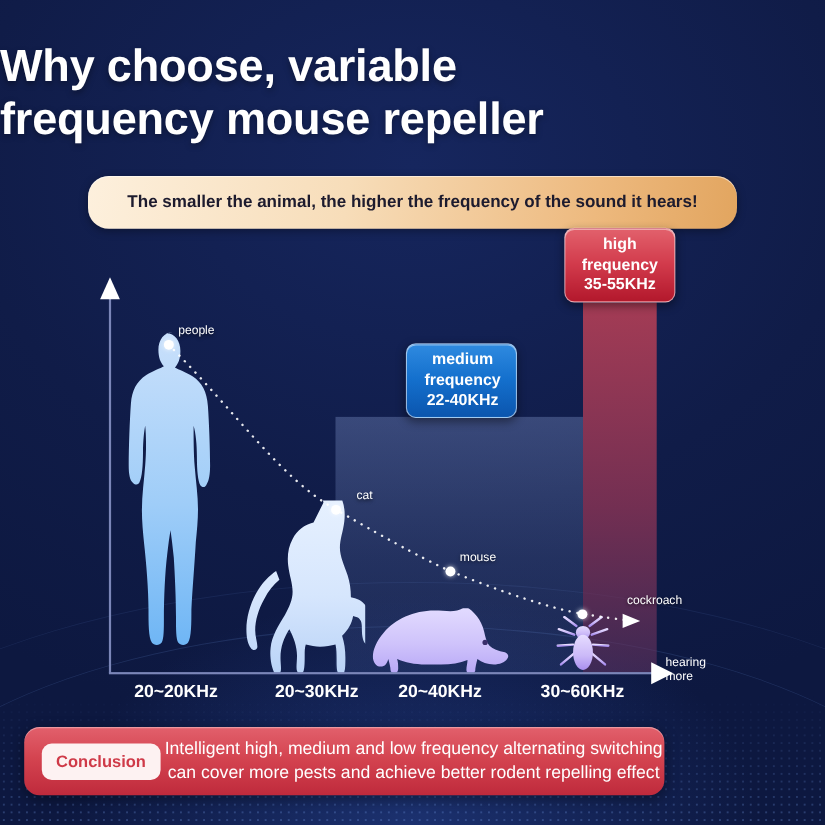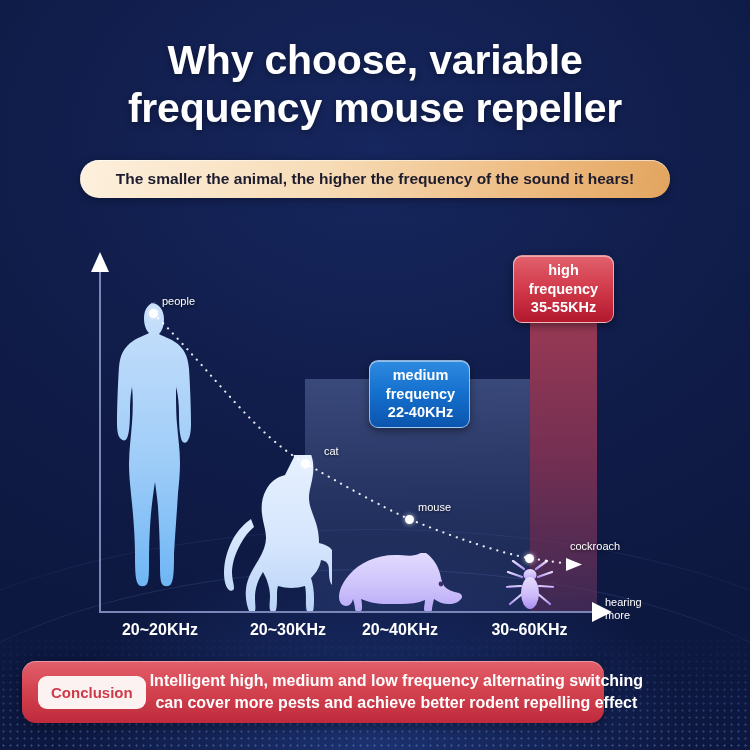--- a/index.html
+++ b/index.html
@@ -28,30 +28,30 @@
     position:absolute;left:-120px;right:-120px;bottom:-240px;height:420px;
     border-radius:50%;
     border-top:1px solid rgba(120,160,235,.16);
     pointer-events:none;
   }
   .arcs.two{bottom:-300px;left:-210px;right:-210px;height:520px;border-top-color:rgba(120,160,235,.10);}
 
   
   #title{
     position:absolute;left:0;right:0;top:36px;
-    text-align:center;color:#ffffff;
+    text-align:left;color:#ffffff;
     font-size:41px;font-weight:bold;line-height:1.18;
     letter-spacing:-.2px;
     text-shadow:0 2px 6px rgba(0,0,0,.35);
   }
   #title .l{display:block;}
 
   
   #subtitle{
-    position:absolute;left:80px;top:160px;width:590px;height:38px;
+    position:absolute;left:80px;top:160px;width:590px;height:48px;
     border-radius:19px;
     background:linear-gradient(100deg,#fdf0dd 0%,#f7ddb9 40%,#edb97e 78%,#e2a55f 100%);
     box-shadow:0 2px 8px rgba(0,0,0,.35), inset 0 1px 0 rgba(255,255,255,.55);
     display:flex;align-items:center;justify-content:center;
     color:#1d1b2e;font-size:15.5px;font-weight:bold;
     white-space:nowrap;
   }
 
   
   #chart{position:absolute;left:0;top:200px;width:750px;height:445px;}
@@ -75,21 +75,20 @@
   }
 
   
   .badge{
     position:absolute;border-radius:9px;text-align:center;color:#fff;
     font-size:14.5px;font-weight:bold;line-height:1.28;
     padding:5px 10px;box-sizing:border-box;
     box-shadow:0 3px 9px rgba(0,0,0,.42), inset 0 1px 0 rgba(255,255,255,.45);
     border:1px solid rgba(255,255,255,.55);
     white-space:nowrap;
-    margin-top:48px;
   }
   #badge-high{
     left:513px;top:7px;width:101px;
     background:linear-gradient(180deg,#e2616c 0%,#d23b4c 48%,#b3182c 100%);
   }
   #badge-medium{
     left:369px;top:112px;width:101px;
     background:linear-gradient(180deg,#2f8ae0 0%,#1470cd 48%,#0b55ae 100%);
     padding-left:12px;
   }
@@ -126,21 +125,21 @@
     display:flex;align-items:center;
   }
   #conclusion-chip{
     margin-left:16px;flex:0 0 auto;
     background:#fdf2f2;border-radius:9px;
     color:#cf3a48;font-size:15px;font-weight:bold;
     padding:8px 13px;
   }
   #conclusion-text{
     flex:1 1 auto;text-align:center;color:#ffffff;
-    font-size:16px;font-weight:bold;line-height:1.35;
+    font-size:16px;font-weight:normal;line-height:1.35;
     padding:0 14px 0 4px;
   }
   #conclusion-text .l{display:block;white-space:nowrap;}
 </style>
 </head>
 <body>
 
 <div id="stage">
 
   <div class="arcs"></div>

